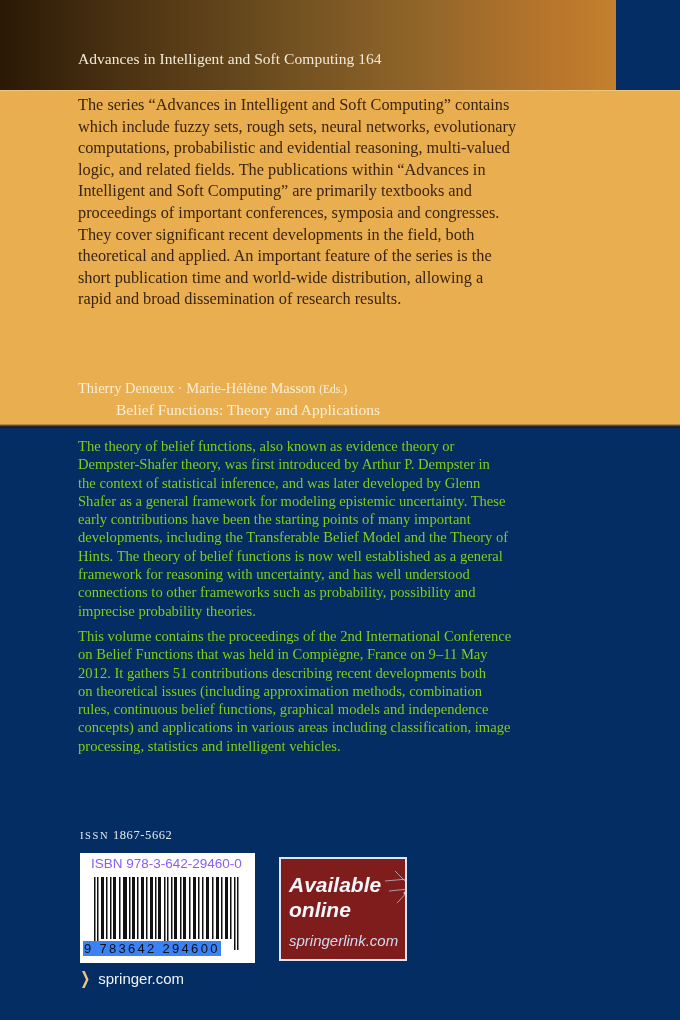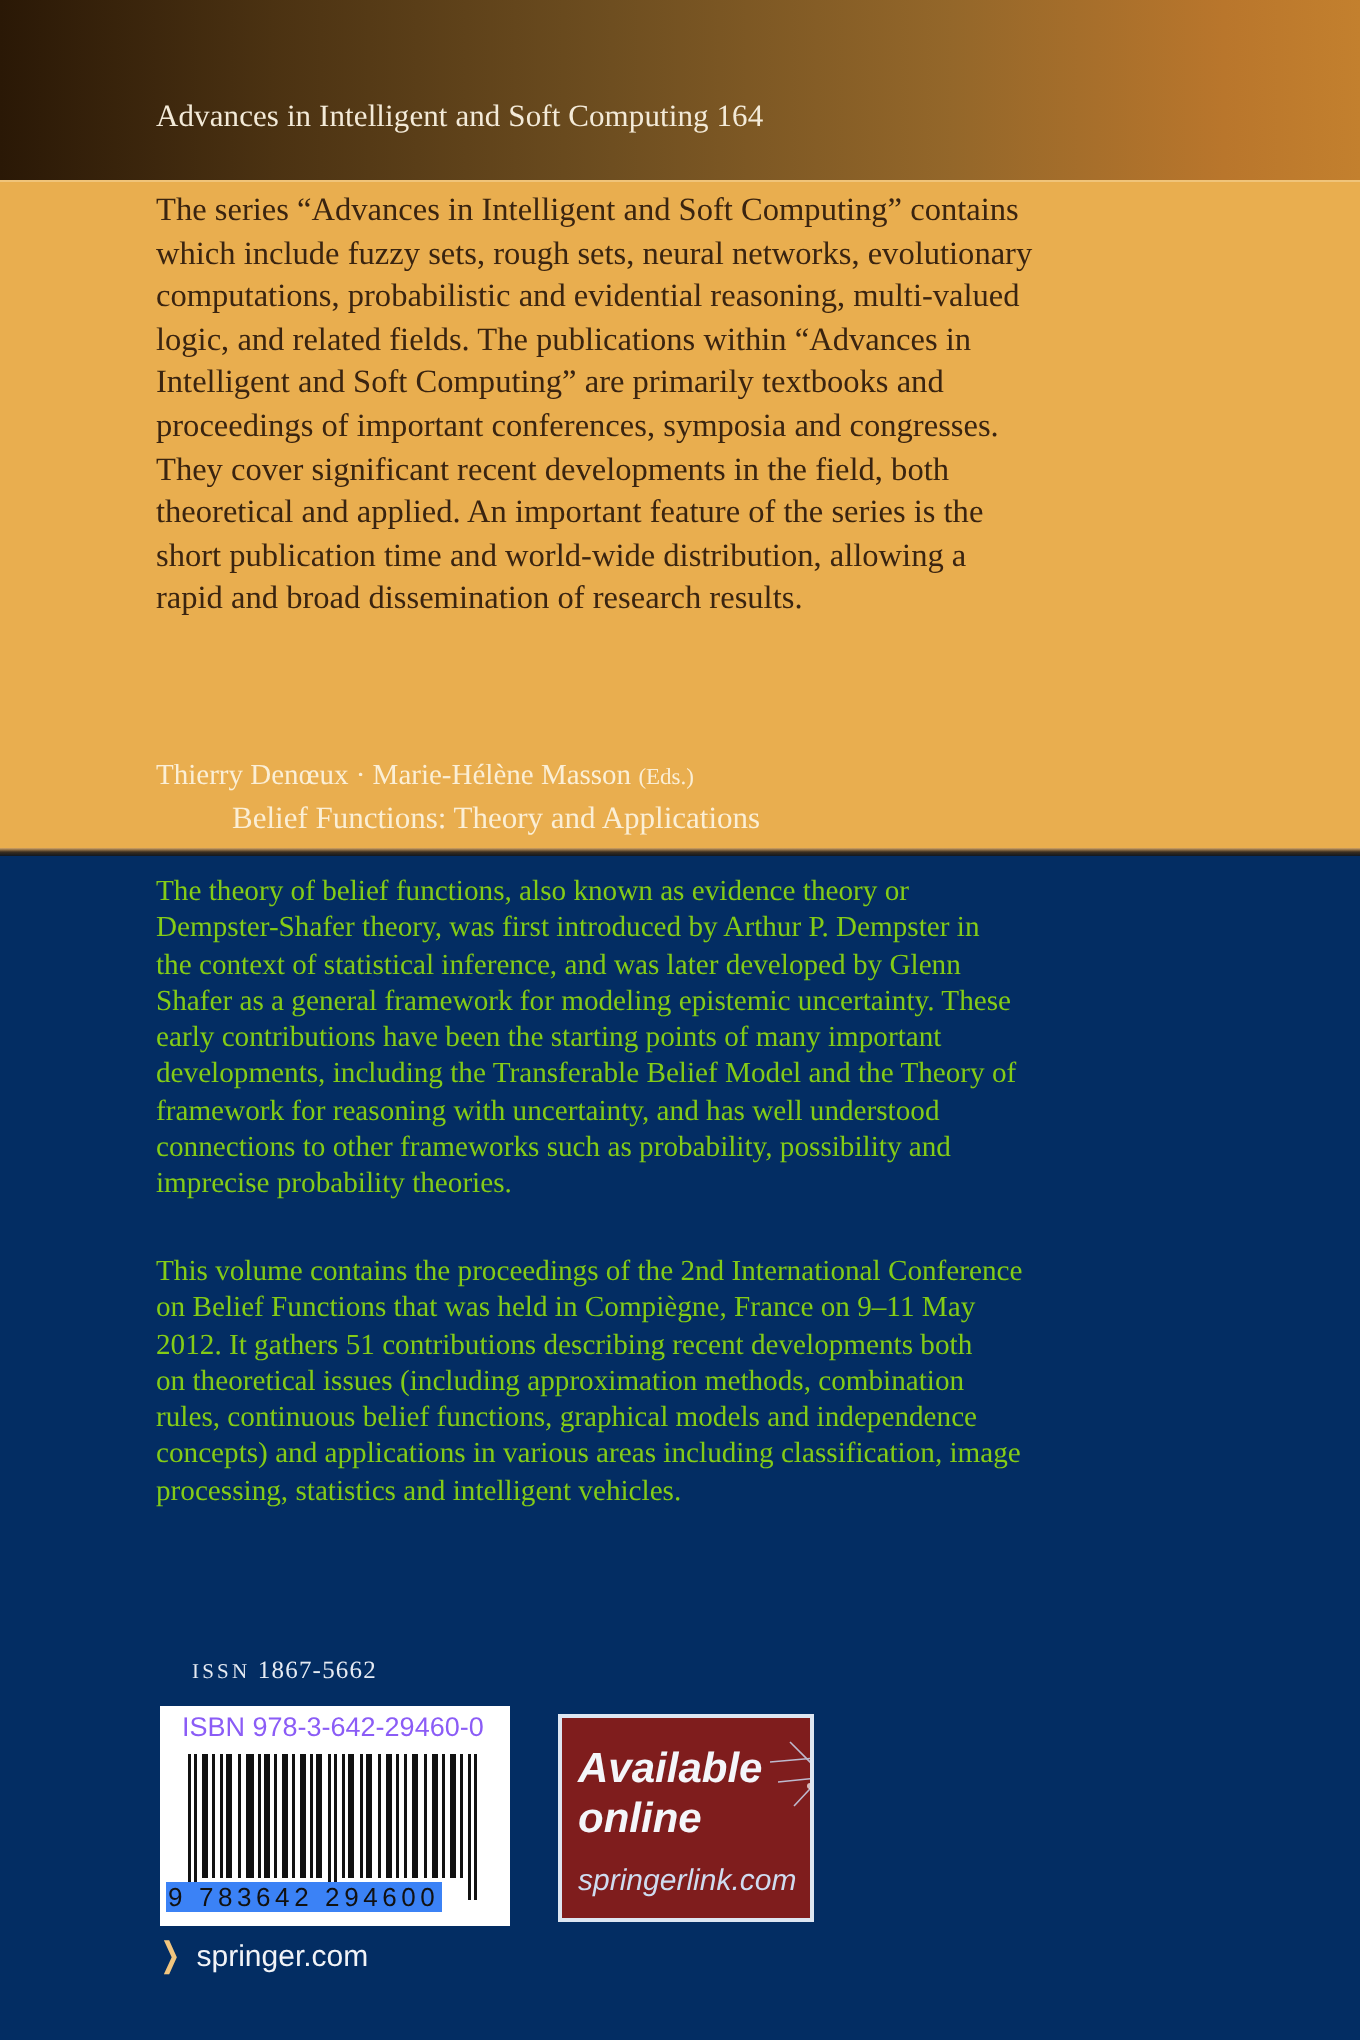--- a/index.html
+++ b/index.html
@@ -1,20 +1,20 @@
 <!DOCTYPE html>
 <html><head>
 <meta charset="utf-8">
 <style>
   * { margin: 0; padding: 0; box-sizing: border-box; }
   html, body { width: 680px; height: 1020px; overflow: hidden; }
   body { font-family: "Liberation Serif", "DejaVu Serif", serif; background: #032d63; position: relative; }
 
   .top-band {
-    position: absolute; left: 0; top: 0; width: 680px; height: 90px;
+    position: absolute; left: 0; top: 0; width: 616px; height: 90px;
     background: linear-gradient(90deg, #2a1806 0%, #4b3212 20%, #6e4e20 45%, #94672a 70%, #b9762c 90%, #c3802e 100%);
   }
   .series-title {
     position: absolute; left: 78px; top: 50px; font-size: 15.5px; color: #f3ead8; letter-spacing: 0.05px;
     white-space: nowrap;
   }
 
   .gold-band {
     position: absolute; left: 0; top: 90px; width: 680px; height: 335px;
     background: #e9ae4f;
@@ -44,21 +44,21 @@
   }
   .desc {
     position: absolute; left: 78px; width: 520px;
     font-size: 14.6px; line-height: 18.3px; color: #84cc16;
   }
   .desc .line { display: block; white-space: nowrap; }
   .desc-1 { top: 437px; }
   .desc-2 { top: 627px; }
 
   .issn {
-    position: absolute; left: 96px; top: 828px; font-size: 12.5px; color: #e6ebf3; letter-spacing: 0.6px; white-space: nowrap;
+    position: absolute; left: 80px; top: 828px; font-size: 12.5px; color: #e6ebf3; letter-spacing: 0.6px; white-space: nowrap;
   }
   .issn .sc { font-size: 10.5px; letter-spacing: 1.6px; }
 
   .barcode-box {
     position: absolute; left: 80px; top: 853px; width: 175px; height: 110px; background: #ffffff;
   }
   .isbn-text {
     position: absolute; left: 11px; top: 3px; font-family: "Liberation Sans", "DejaVu Sans", sans-serif;
     font-size: 13.5px; color: #8b5cf6; white-space: nowrap;
   }
@@ -125,20 +125,21 @@
 
 <div class="blue-band"></div>
 
 <div class="desc desc-1">
   <span class="line">The theory of belief functions, also known as evidence theory or</span>
   <span class="line">Dempster-Shafer theory, was first introduced by Arthur P. Dempster in</span>
   <span class="line">the context of statistical inference, and was later developed by Glenn</span>
   <span class="line">Shafer as a general framework for modeling epistemic uncertainty. These</span>
   <span class="line">early contributions have been the starting points of many important</span>
   <span class="line">developments, including the Transferable Belief Model and the Theory of</span>
+  <span class="line">Hints. The theory of belief functions is now well established as a general</span>
   <span class="line">framework for reasoning with uncertainty, and has well understood</span>
   <span class="line">connections to other frameworks such as probability, possibility and</span>
   <span class="line">imprecise probability theories.</span>
 </div>
 
 <div class="desc desc-2">
   <span class="line">This volume contains the proceedings of the 2nd International Conference</span>
   <span class="line">on Belief Functions that was held in Compiègne, France on 9–11 May</span>
   <span class="line">2012. It gathers 51 contributions describing recent developments both</span>
   <span class="line">on theoretical issues (including approximation methods, combination</span>

